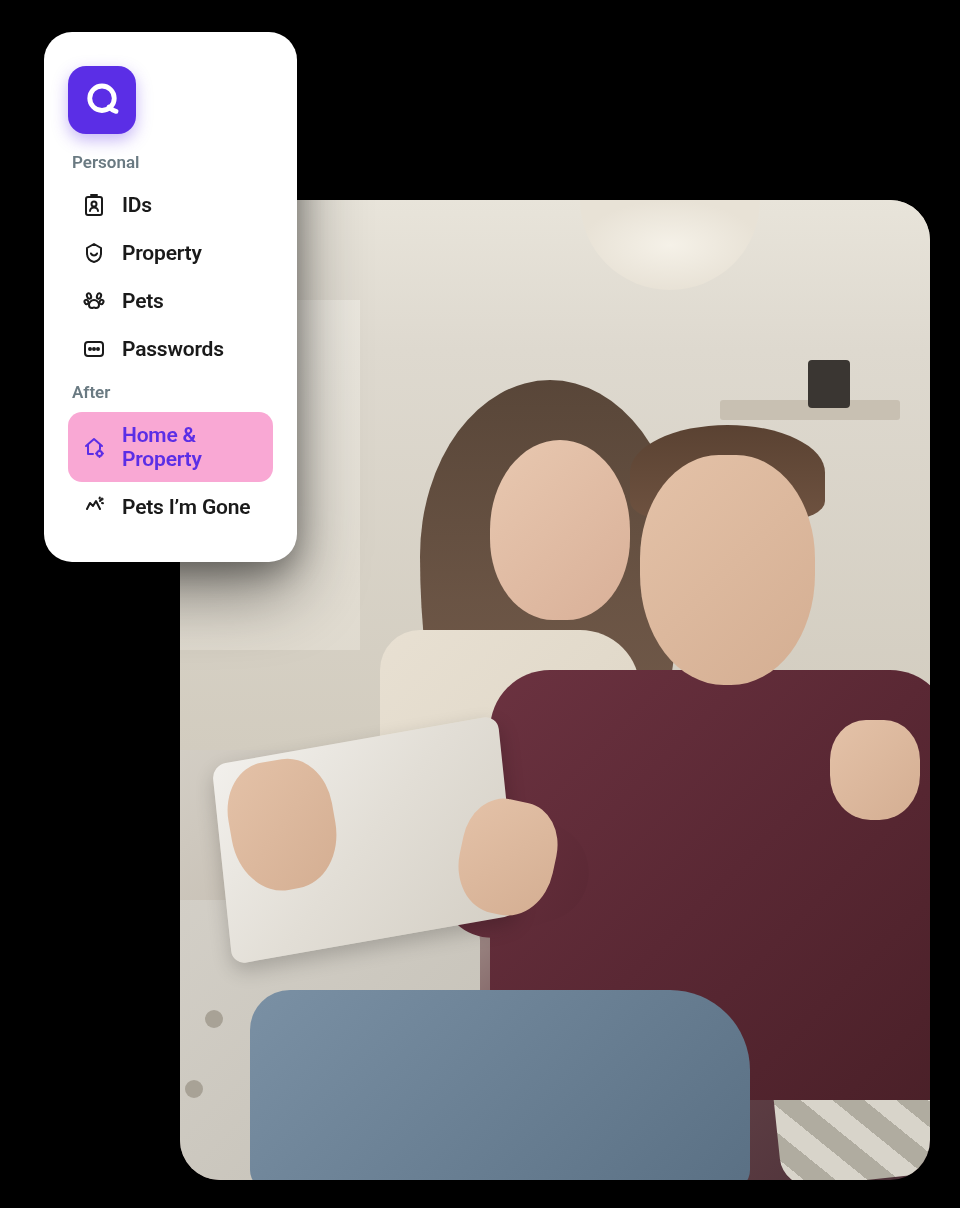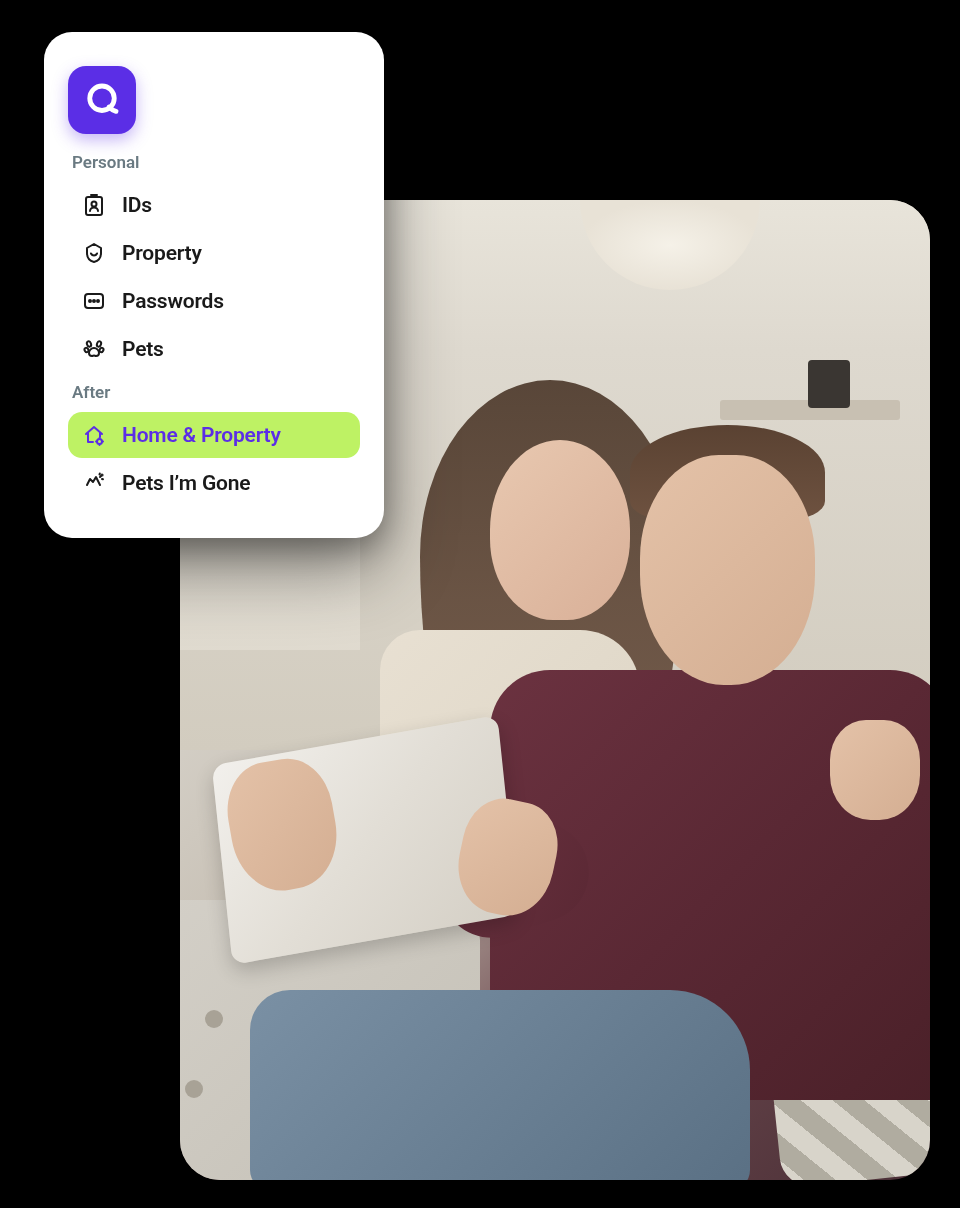--- a/index.html
+++ b/index.html
@@ -174,21 +174,21 @@
       top: 740px; right: -20px; width: 180px; height: 240px;
       background: repeating-linear-gradient(45deg, #d8d4ca 0px, #d8d4ca 20px, #b0aca0 20px, #b0aca0 40px);
       border-radius: 30px;
       transform: rotate(-6deg);
     }
 
     .sidebar {
       position: absolute;
       top: 32px;
       left: 44px;
-      width: 340px;
+      width: 253px;
       background: #fff;
       border-radius: 28px;
       padding: 34px 24px 30px 24px;
       box-shadow: 0 30px 70px rgba(0,0,0,0.45), 0 10px 30px rgba(0,0,0,0.3);
     }
     .logo {
       width: 68px;
       height: 68px;
       background: #5b2ee6;
       border-radius: 18px;
@@ -201,28 +201,29 @@
     .section-label {
       font-size: 17px;
       font-weight: 600;
       color: #6a7a82;
       margin-top: 10px;
       margin-bottom: 10px;
       padding-left: 4px;
     }
     .nav-item {
       display: flex;
+      align-items: center;
       gap: 16px;
       padding: 11px 14px;
       border-radius: 14px;
       cursor: pointer;
       margin-bottom: 2px;
     }
     .nav-item.active {
-      background: #bef264;
+      background: #f9a8d4;
     }
     .nav-icon {
       width: 24px;
       height: 24px;
       flex-shrink: 0;
       display: flex;
       align-items: center;
       justify-content: center;
     }
     .nav-icon svg {
@@ -302,40 +303,40 @@
         <path d="M12 3l7 4v5c0 5-3 8-7 9-4-1-7-4-7-9V7l7-4z"></path>
         <path d="M9 12.5s1 2 3 2 3-2 3-2"></path>
       </svg>
     </span>
     <span class="nav-label">Property</span>
   </div>
 
   <div class="nav-item">
     <span class="nav-icon">
       <svg viewBox="0 0 24 24" fill="none" stroke="#1a1a1a" stroke-width="2" stroke-linecap="round" stroke-linejoin="round">
-        <rect x="3" y="5" width="18" height="14" rx="3"></rect>
-        <circle cx="8" cy="12" r="1" fill="#1a1a1a"></circle>
-        <circle cx="12" cy="12" r="1" fill="#1a1a1a"></circle>
-        <circle cx="16" cy="12" r="1" fill="#1a1a1a"></circle>
-      </svg>
-    </span>
-    <span class="nav-label">Passwords</span>
-  </div>
-
-  <div class="nav-item">
-    <span class="nav-icon">
-      <svg viewBox="0 0 24 24" fill="none" stroke="#1a1a1a" stroke-width="2" stroke-linecap="round" stroke-linejoin="round">
         <ellipse cx="7" cy="7" rx="2" ry="2.8" transform="rotate(-20 7 7)"></ellipse>
         <ellipse cx="17" cy="7" rx="2" ry="2.8" transform="rotate(20 17 7)"></ellipse>
         <ellipse cx="4.5" cy="13" rx="1.8" ry="2.3" transform="rotate(-30 4.5 13)"></ellipse>
         <ellipse cx="19.5" cy="13" rx="1.8" ry="2.3" transform="rotate(30 19.5 13)"></ellipse>
         <path d="M12 11c-3 0-5 2.5-5 5 0 1.8 1.3 3 3 3 .8 0 1.3-.4 2-.4s1.2.4 2 .4c1.7 0 3-1.2 3-3 0-2.5-2-5-5-5z"></path>
       </svg>
     </span>
     <span class="nav-label">Pets</span>
+  </div>
+
+  <div class="nav-item">
+    <span class="nav-icon">
+      <svg viewBox="0 0 24 24" fill="none" stroke="#1a1a1a" stroke-width="2" stroke-linecap="round" stroke-linejoin="round">
+        <rect x="3" y="5" width="18" height="14" rx="3"></rect>
+        <circle cx="8" cy="12" r="1" fill="#1a1a1a"></circle>
+        <circle cx="12" cy="12" r="1" fill="#1a1a1a"></circle>
+        <circle cx="16" cy="12" r="1" fill="#1a1a1a"></circle>
+      </svg>
+    </span>
+    <span class="nav-label">Passwords</span>
   </div>
 
   <div class="section-label">After</div>
 
   <div class="nav-item active">
     <span class="nav-icon">
       <svg viewBox="0 0 24 24" fill="none" stroke="#5b2ee6" stroke-width="2" stroke-linecap="round" stroke-linejoin="round">
         <path d="M4 11l8-7 8 7"></path>
         <path d="M6 10v9h5"></path>
         <path d="M18 10v4"></path>

